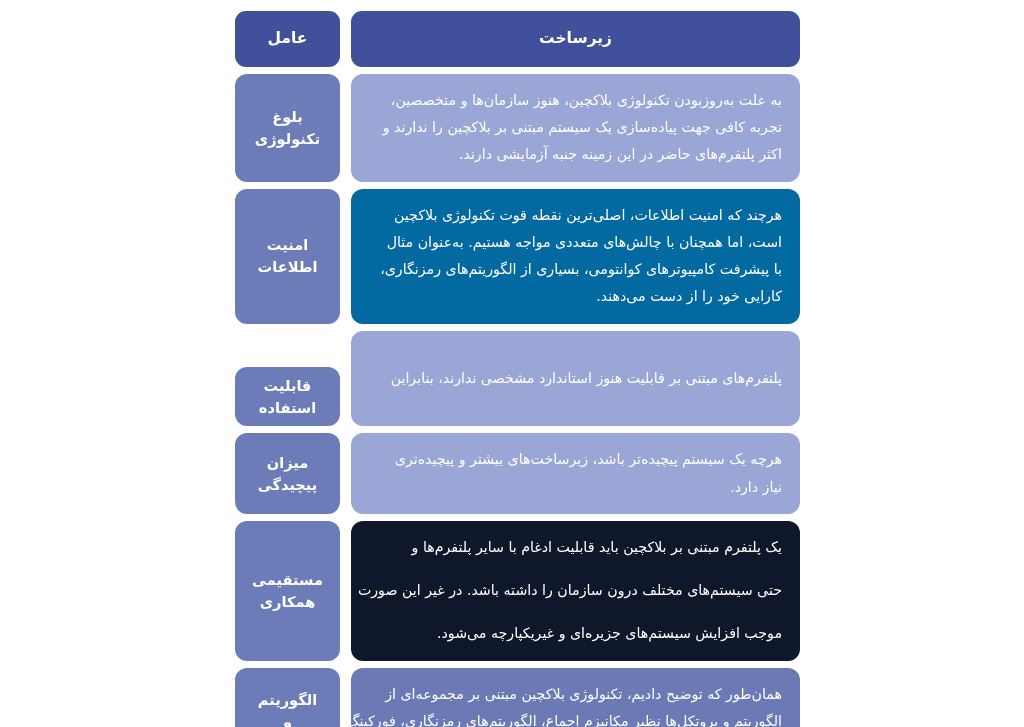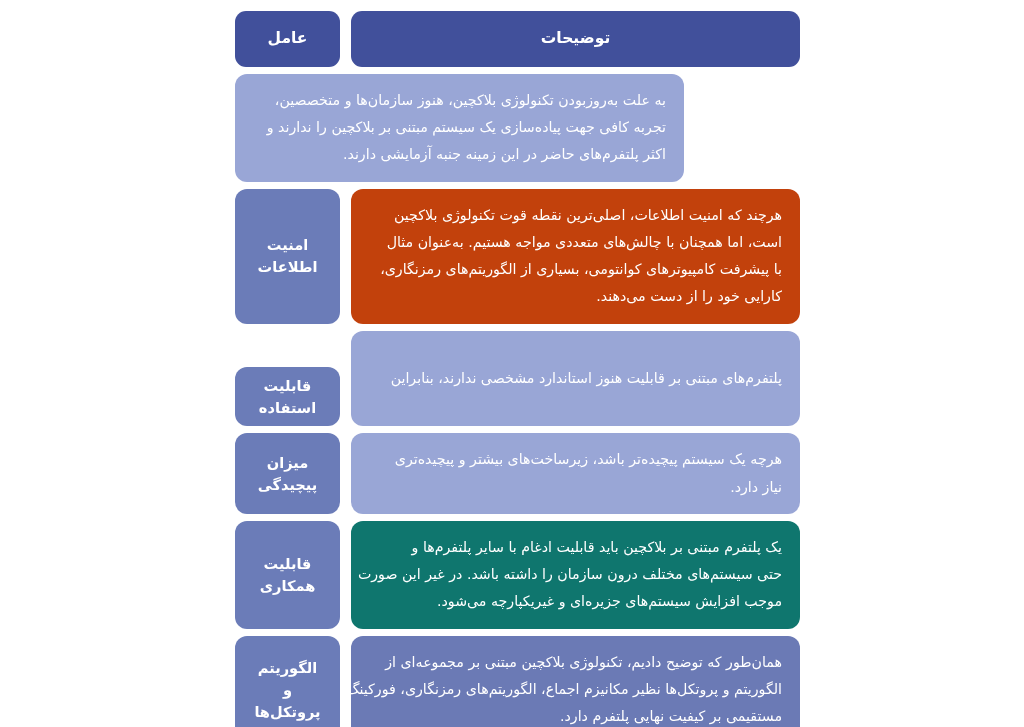--- a/index.html
+++ b/index.html
@@ -97,55 +97,56 @@
   .desc-line { display: block; white-space: nowrap; }
 </style>
 </head>
 <body style="background: rgb(255, 255, 255);">
 
 <div class="table-wrap">
   <div class="tbl" id="tbl">
 
     <div class="row row-header">
       <div class="cell cell-factor" style="background: rgb(65, 80, 155); color: rgb(255, 255, 255);">عامل</div>
-      <div class="cell cell-desc" style="background: rgb(65, 80, 155); color: rgb(255, 255, 255);">توضیحات</div>
+      <div class="cell cell-desc" style="background: rgb(65, 80, 155); color: rgb(255, 255, 255);">زیرساخت</div>
     </div>
 
   <div class="row row-body shade-light">
+        <div class="cell cell-factor" style="background: rgb(107, 124, 184);">بلوغ تکنولوژی</div>
         <div class="cell cell-desc" style="background: rgb(153, 166, 214);">
           <span class="desc-line">به علت به‌روزبودن تکنولوژی بلاکچین، هنوز سازمان‌ها و متخصصین،</span>
           <span class="desc-line">تجربه کافی جهت پیاده‌سازی یک سیستم مبتنی بر بلاکچین را ندارند و</span>
           <span class="desc-line">اکثر پلتفرم‌های حاضر در این زمینه جنبه آزمایشی دارند.</span>
         </div>
       </div>
       <div class="row row-body shade-light">
         <div class="cell cell-factor" style="background: rgb(107, 124, 184);">امنیت اطلاعات</div>
-        <div class="cell cell-desc" style="background: #c2410c;">
+        <div class="cell cell-desc" style="background: #0369a1;">
           <span class="desc-line">هرچند که امنیت اطلاعات، اصلی‌ترین نقطه قوت تکنولوژی بلاکچین</span>
           <span class="desc-line">است، اما همچنان با چالش‌های متعددی مواجه هستیم. به‌عنوان مثال</span>
           <span class="desc-line">با پیشرفت کامپیوترهای کوانتومی، بسیاری از الگوریتم‌های رمزنگاری،</span>
           <span class="desc-line">کارایی خود را از دست می‌دهند.</span>
         </div>
       </div>
       <div class="row row-body shade-light">
         <div class="cell cell-factor" style="background: rgb(107, 124, 184); margin-top: 36px;">قابلیت استفاده</div>
         <div class="cell cell-desc" style="background: rgb(153, 166, 214);">
           <span class="desc-line">پلتفرم‌های مبتنی بر قابلیت هنوز استاندارد مشخصی ندارند، بنابراین</span>
         </div>
       </div>
       <div class="row row-body shade-light">
         <div class="cell cell-factor" style="background: rgb(107, 124, 184);">میزان پیچیدگی</div>
         <div class="cell cell-desc" style="background: rgb(153, 166, 214);">
           <span class="desc-line">هرچه یک سیستم پیچیده‌تر باشد، زیرساخت‌های بیشتر و پیچیده‌تری</span>
           <span class="desc-line">نیاز دارد.</span>
         </div>
       </div>
       <div class="row row-body shade-dark">
-        <div class="cell cell-factor" style="background: rgb(107, 124, 184);">قابلیت همکاری</div>
-        <div class="cell cell-desc" style="background: #0f766e;">
+        <div class="cell cell-factor" style="background: rgb(107, 124, 184);">مستقیمی همکاری</div>
+        <div class="cell cell-desc" style="background: #0f172a; gap: 16px;">
           <span class="desc-line">یک پلتفرم مبتنی بر بلاکچین باید قابلیت ادغام با سایر پلتفرم‌ها و</span>
           <span class="desc-line">حتی سیستم‌های مختلف درون سازمان را داشته باشد. در غیر این صورت</span>
           <span class="desc-line">موجب افزایش سیستم‌های جزیره‌ای و غیریکپارچه می‌شود.</span>
         </div>
       </div>
       <div class="row row-body shade-dark">
         <div class="cell cell-factor" style="background: rgb(107, 124, 184);">الگوریتم و پروتکل‌ها</div>
         <div class="cell cell-desc" style="background: rgb(107, 122, 181);">
           <span class="desc-line">همان‌طور که توضیح دادیم، تکنولوژی بلاکچین مبتنی بر مجموعه‌ای از</span>
           <span class="desc-line">الگوریتم و پروتکل‌ها نظیر مکانیزم اجماع، الگوریتم‌های رمزنگاری، فورکینگ</span>

